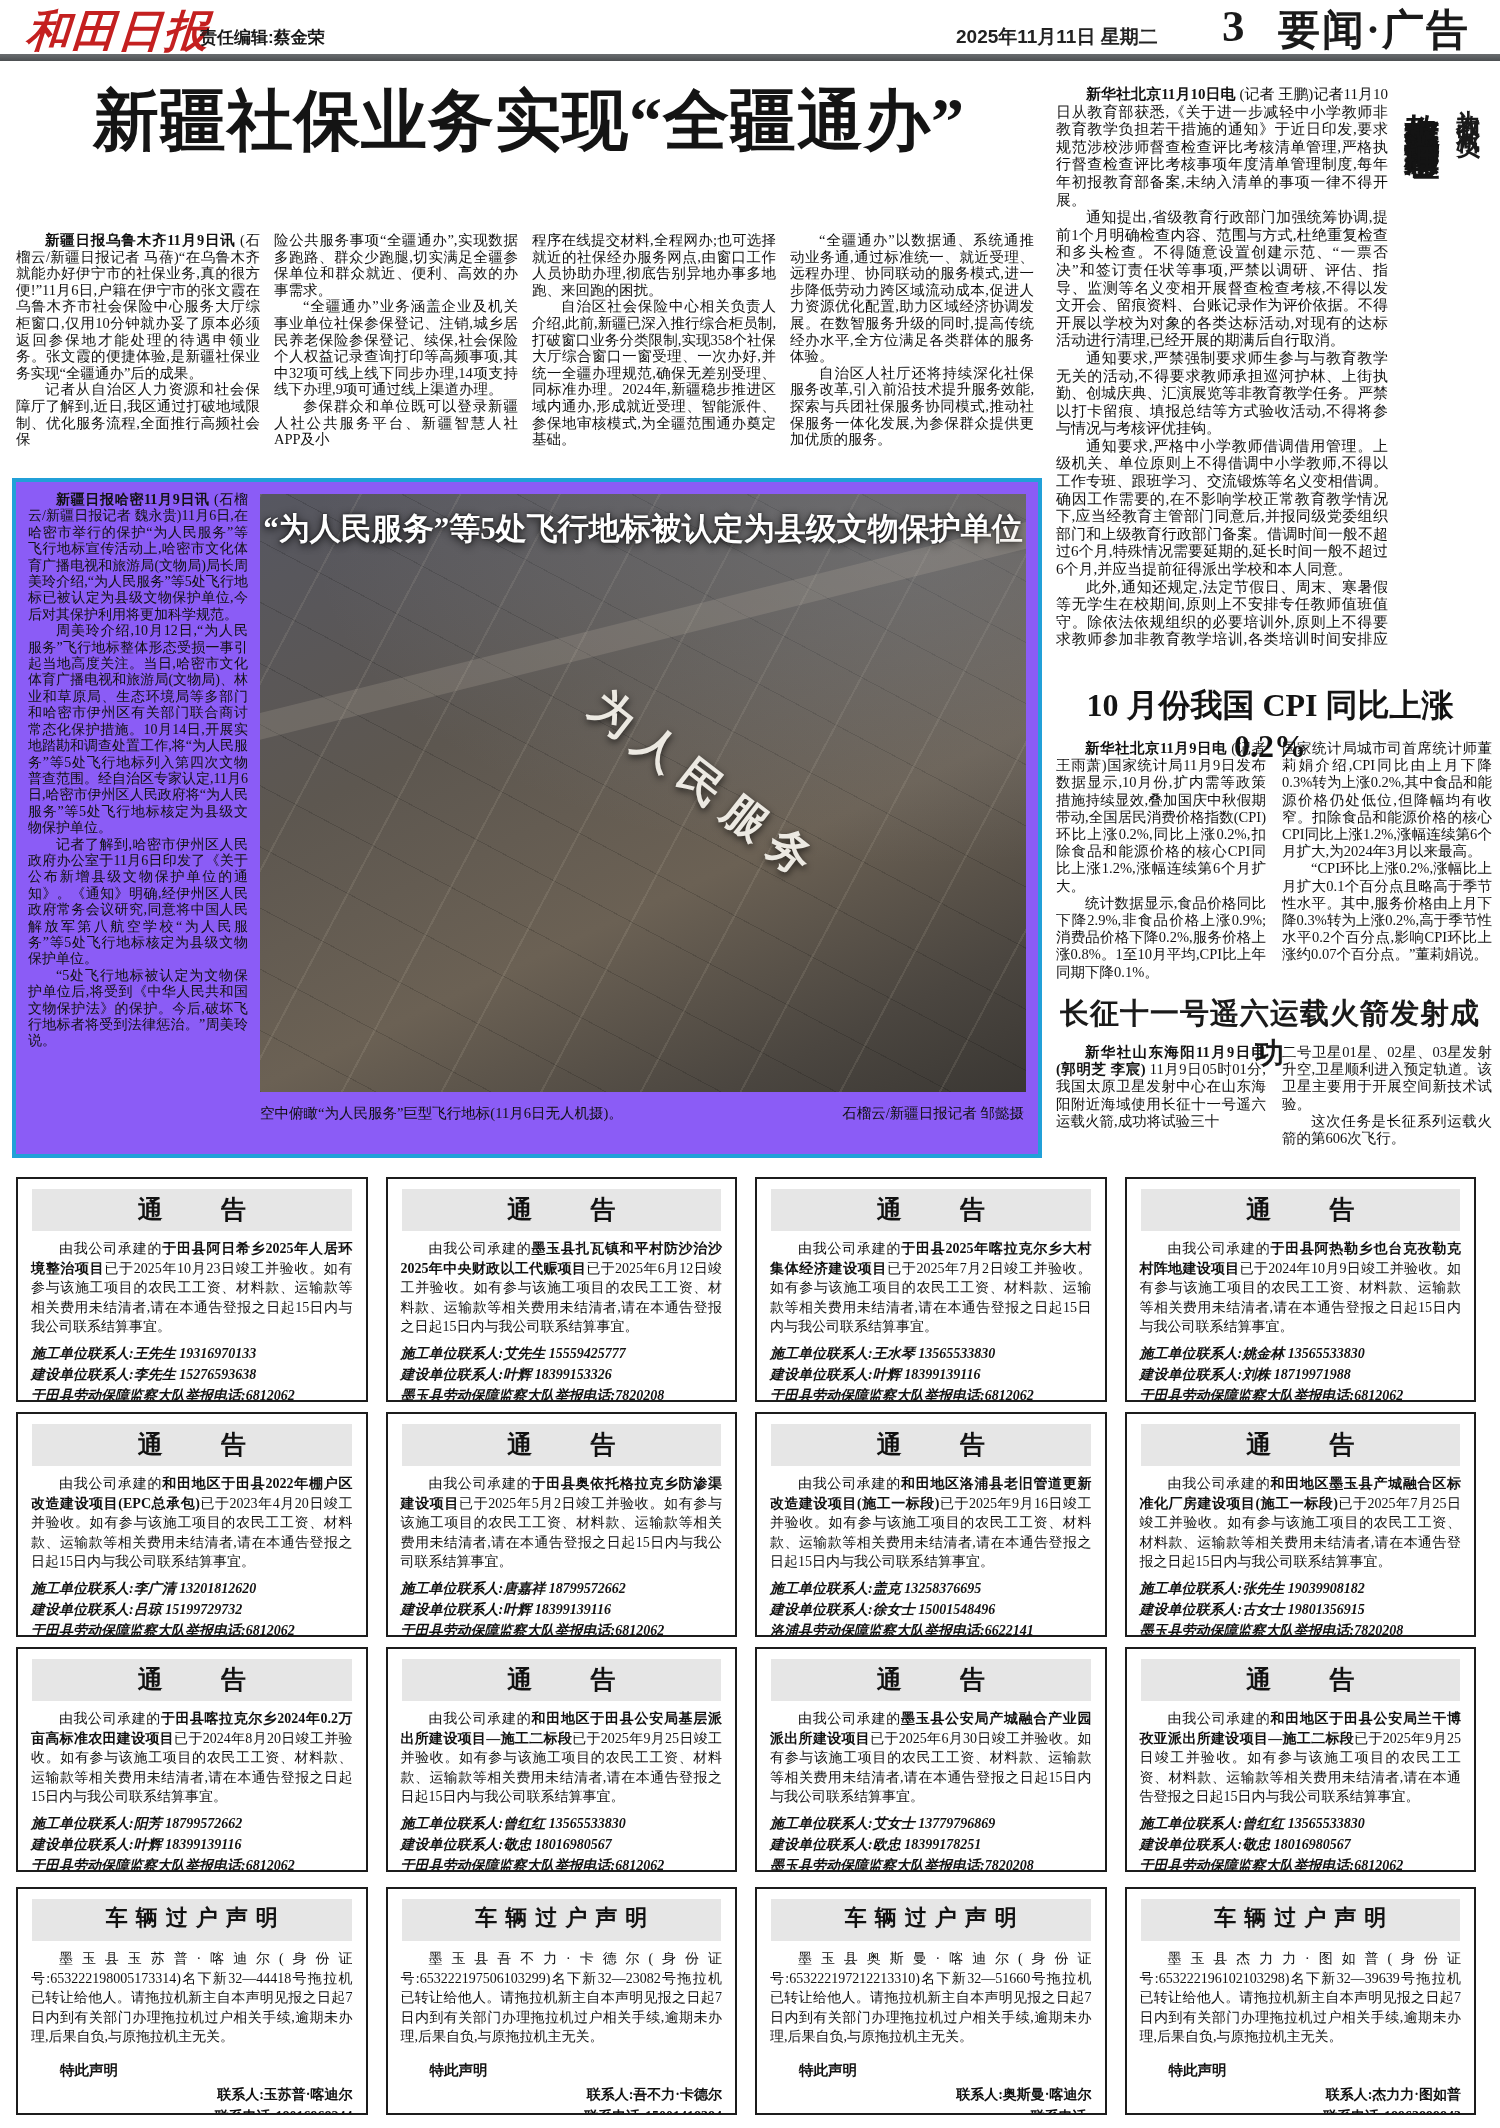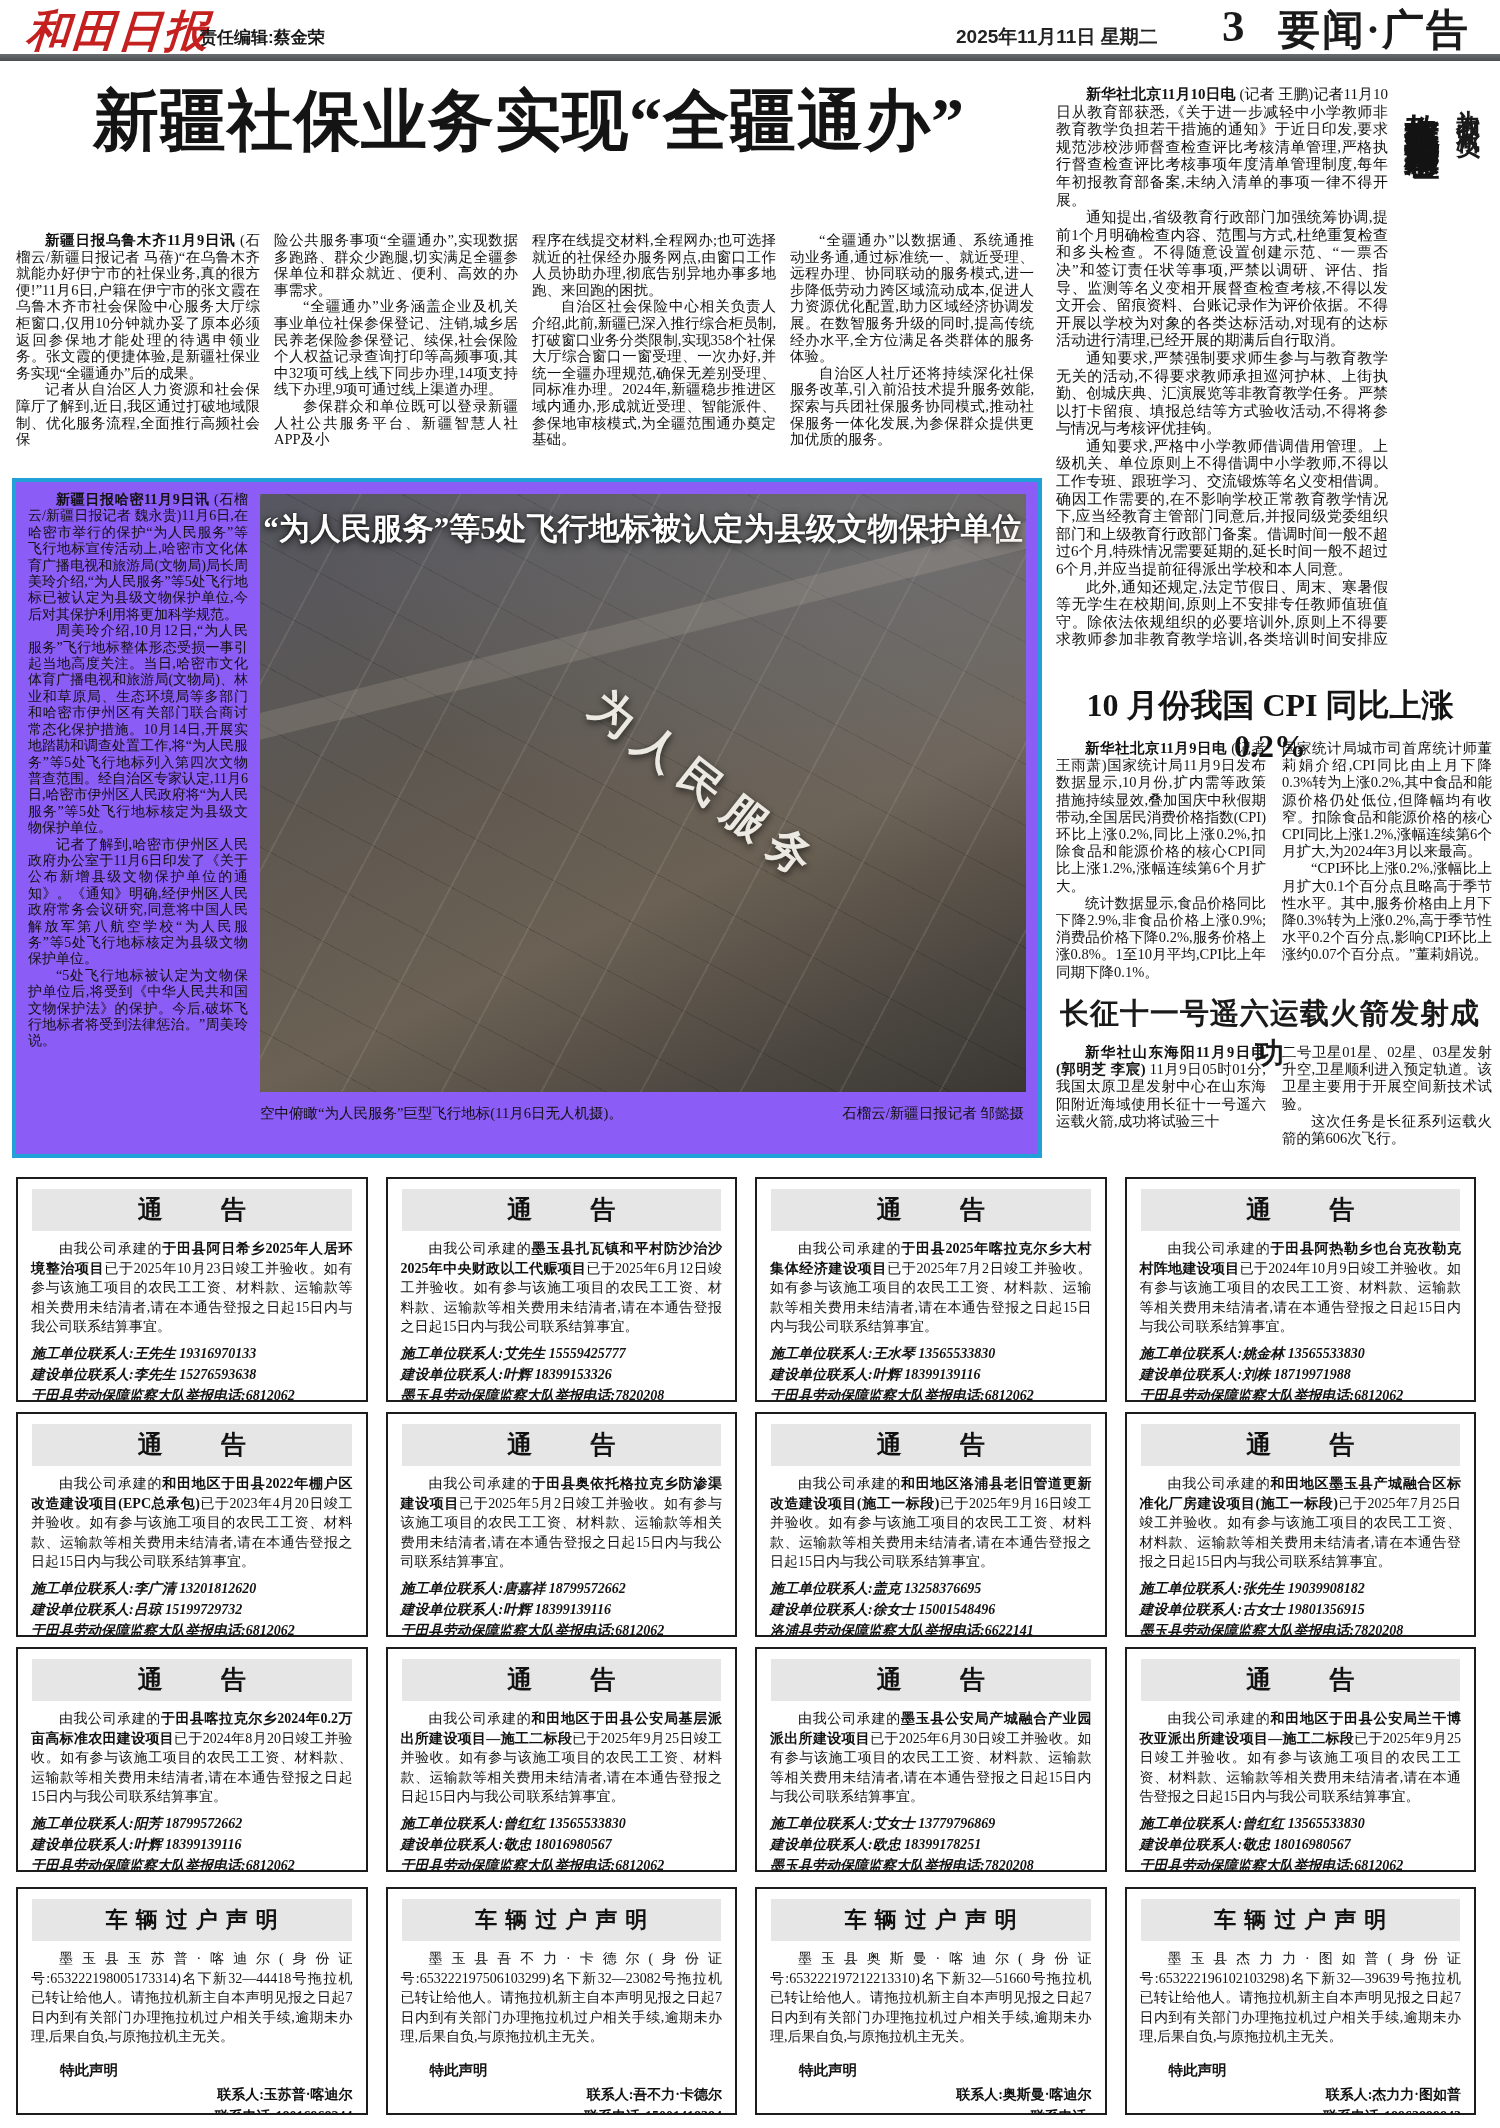--- a/index.html
+++ b/index.html
@@ -60,21 +60,21 @@
           font-size:14.5px;line-height:17.2px;text-align:justify;}
   
   .notice-grid{position:absolute;left:16px;top:1177px;width:1460px;display:grid;
           grid-template-columns:repeat(4,1fr);gap:10px 18px;grid-auto-rows:225px;}
   .vehicle-grid{position:absolute;left:16px;top:1887px;width:1460px;display:grid;
           grid-template-columns:repeat(4,1fr);gap:10px 18px;grid-auto-rows:228px;}
   .nbox{border:2px solid #1c1c1c;padding:8px 13px 5px;overflow:hidden;background:#fff;
           display:flex;flex-direction:column;}
   .nbar{background:#e6e6e6;height:42px;line-height:42px;text-align:center;font-size:25px;
           font-weight:700;letter-spacing:26px;padding-left:26px;margin:2px 1px 8px;}
-  .vbox .nbar{letter-spacing:8px;padding-left:8px;font-size:22px;}
+  .vbox .nbar{letter-spacing:8px;padding-left:8px;font-size:22px;font-family:Liberation Mono, monospace;}
   .nbody{margin:0 0 6px;font-size:14px;line-height:1.4;text-align:justify;text-indent:2em;}
   .nbody b{font-weight:700;}
   .ncontacts div{font-size:14px;font-weight:600;line-height:1.5;font-style:italic;}
   .vnote{font-weight:700;margin:8px 0 4px 2em;font-size:14.5px;}
   .vline{font-weight:700;font-size:14px;line-height:1.55;text-align:right;}
 </style>
 </head>
 <body>
 
 <div class="page">

